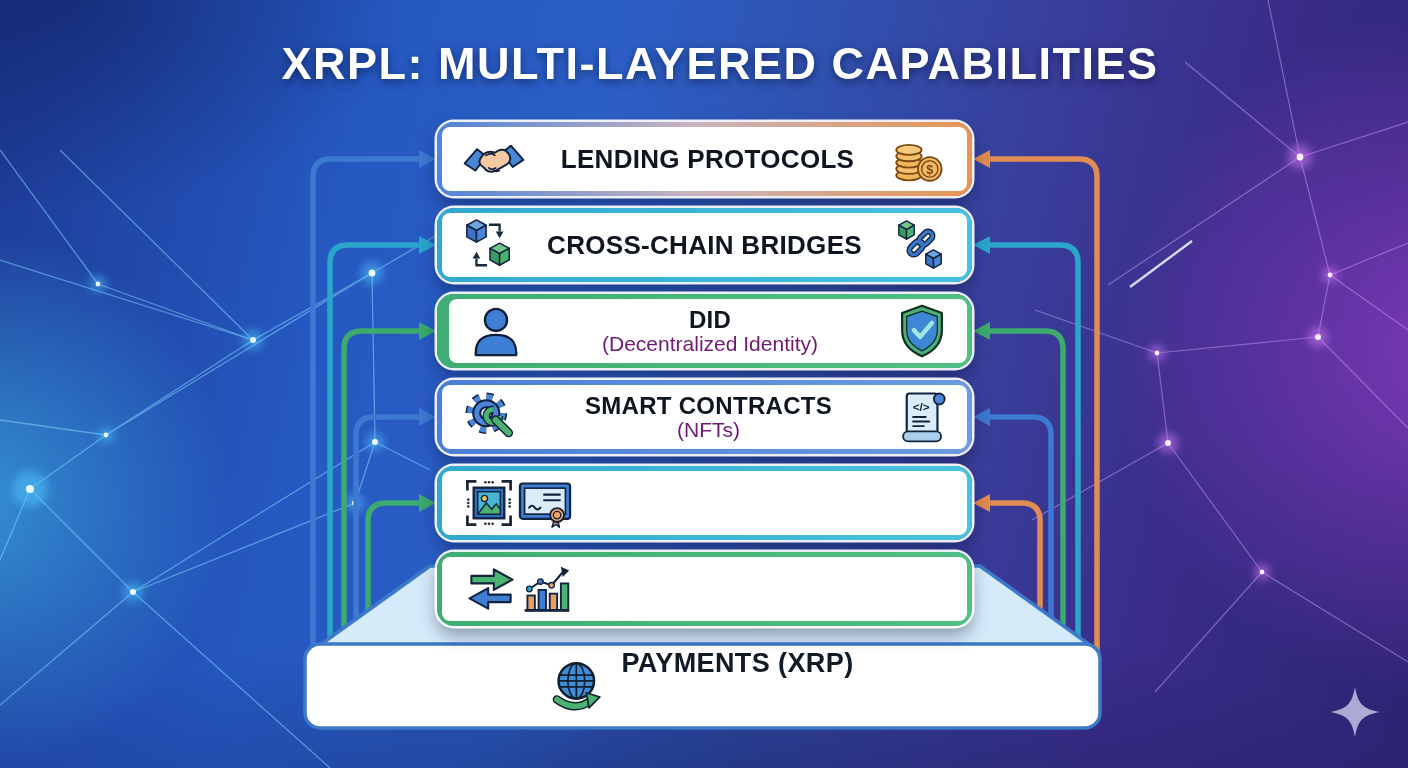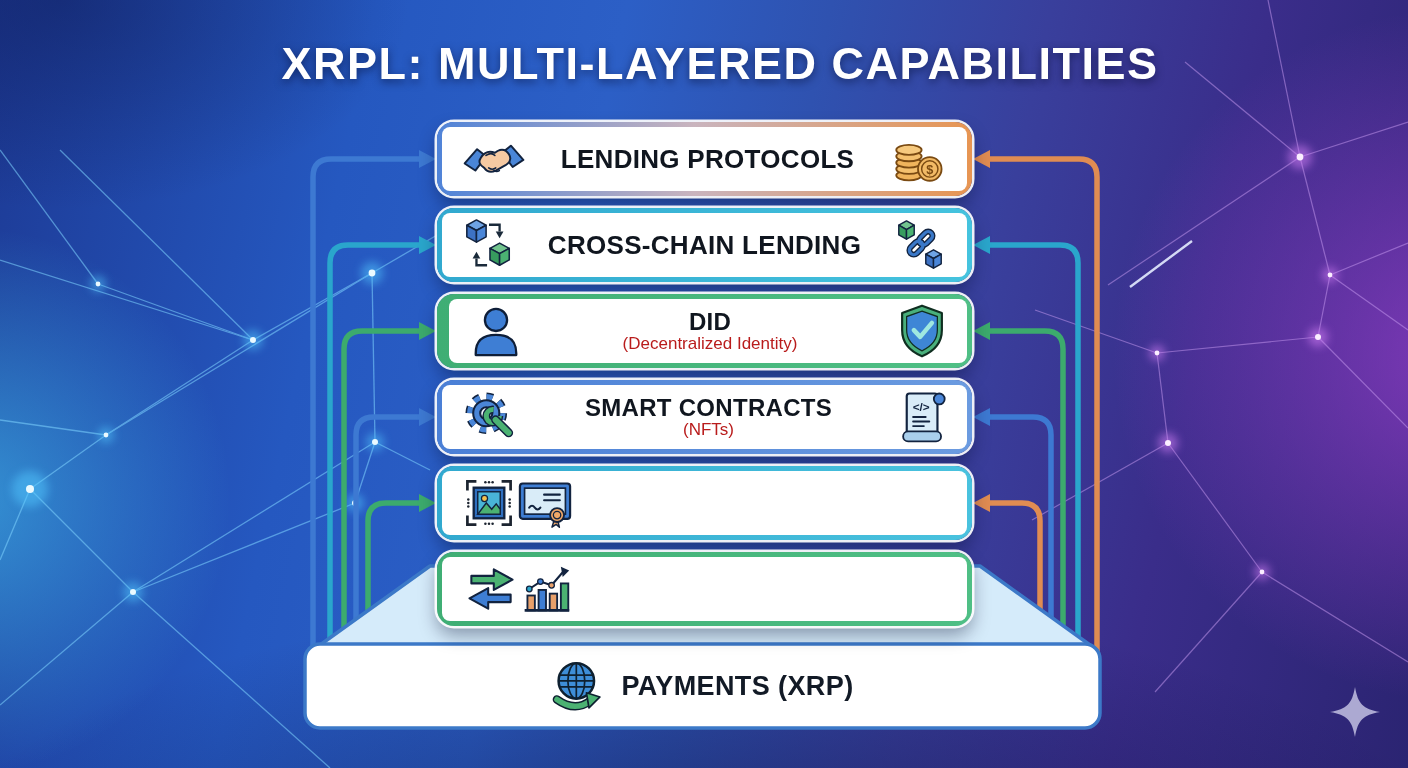--- a/index.html
+++ b/index.html
@@ -36,27 +36,27 @@
   .card-inner{
     width:100%;height:100%;background:#ffffff;border-radius:8px;
     display:flex;align-items:center;box-sizing:border-box;
   }
   .icon{flex:0 0 auto;display:flex;align-items:center;}
   .icon.left{margin-left:20px;}
   .icon.right{margin-right:20px;}
   .card-text{flex:1 1 auto;text-align:center;color:#10161f;line-height:1.08;}
   .card-title{font-size:24px;font-weight:bold;letter-spacing:.3px;}
   .card.single .card-title{font-size:26px;}
-  .card-sub{font-size:17px;color:#b91c1c;}
+  .card-sub{font-size:21px;color:#701a75;}
   .card-sub:empty{display:none;}
   .c0{top:122px}.c1{top:208px}.c2{top:294px}.c3{top:380px}.c4{top:466px}.c5{top:552px}
 
   .platform-label{
     position:absolute;left:305px;top:648px;width:795px;height:76px;z-index:4;
-    display:flex;align-items:center;justify-content:center;gap:16px;
+    display:flex;justify-content:center;gap:16px;
     color:#121a26;font-size:27px;font-weight:bold;letter-spacing:.4px;
   }
   .sparkle{position:absolute;left:1328px;top:685px;z-index:6;}
 </style>
 </head>
 <body>
 
 <div class="stage">
 
   <svg class="layer-abs" width="1408" height="768" style="z-index:1">
@@ -238,21 +238,21 @@
             <polygon points="29,31.5 39,37 39,49 29,43.5" fill="#379c5e"></polygon>
             <polygon points="49,31.5 39,37 39,49 49,43.5" fill="#4bb272"></polygon>
           </g>
           <path d="M28 7 H39 V14" fill="none" stroke="#1a2a3a" stroke-width="2.4"></path>
           <polygon points="35,14 43,14 39,21" fill="#1a2a3a"></polygon>
           <path d="M26 49 H15 V42" fill="none" stroke="#1a2a3a" stroke-width="2.4"></path>
           <polygon points="11,42 19,42 15,35" fill="#1a2a3a"></polygon>
         </svg>
       </span>
       <div class="card-text">
-            <div class="card-title">CROSS-CHAIN LENDING</div>
+            <div class="card-title">CROSS-CHAIN BRIDGES</div>
           </div>
       <span class="icon right">
         <svg width="54" height="54" viewBox="0 0 56 56">
           <g stroke="#12233f" stroke-width="1.5" stroke-linejoin="round">
             <polygon points="14,3 22,7.5 14,12 6,7.5" fill="#72c48e"></polygon>
             <polygon points="6,7.5 14,12 14,22 6,17.5" fill="#379c5e"></polygon>
             <polygon points="22,7.5 14,12 14,22 22,17.5" fill="#4bb272"></polygon>
             <polygon points="42,33 50,37.5 42,42 34,37.5" fill="#6ea3e4"></polygon>
             <polygon points="34,37.5 42,42 42,52 34,47.5" fill="#3d72c4"></polygon>
             <polygon points="50,37.5 42,42 42,52 50,47.5" fill="#4a86d8"></polygon>

